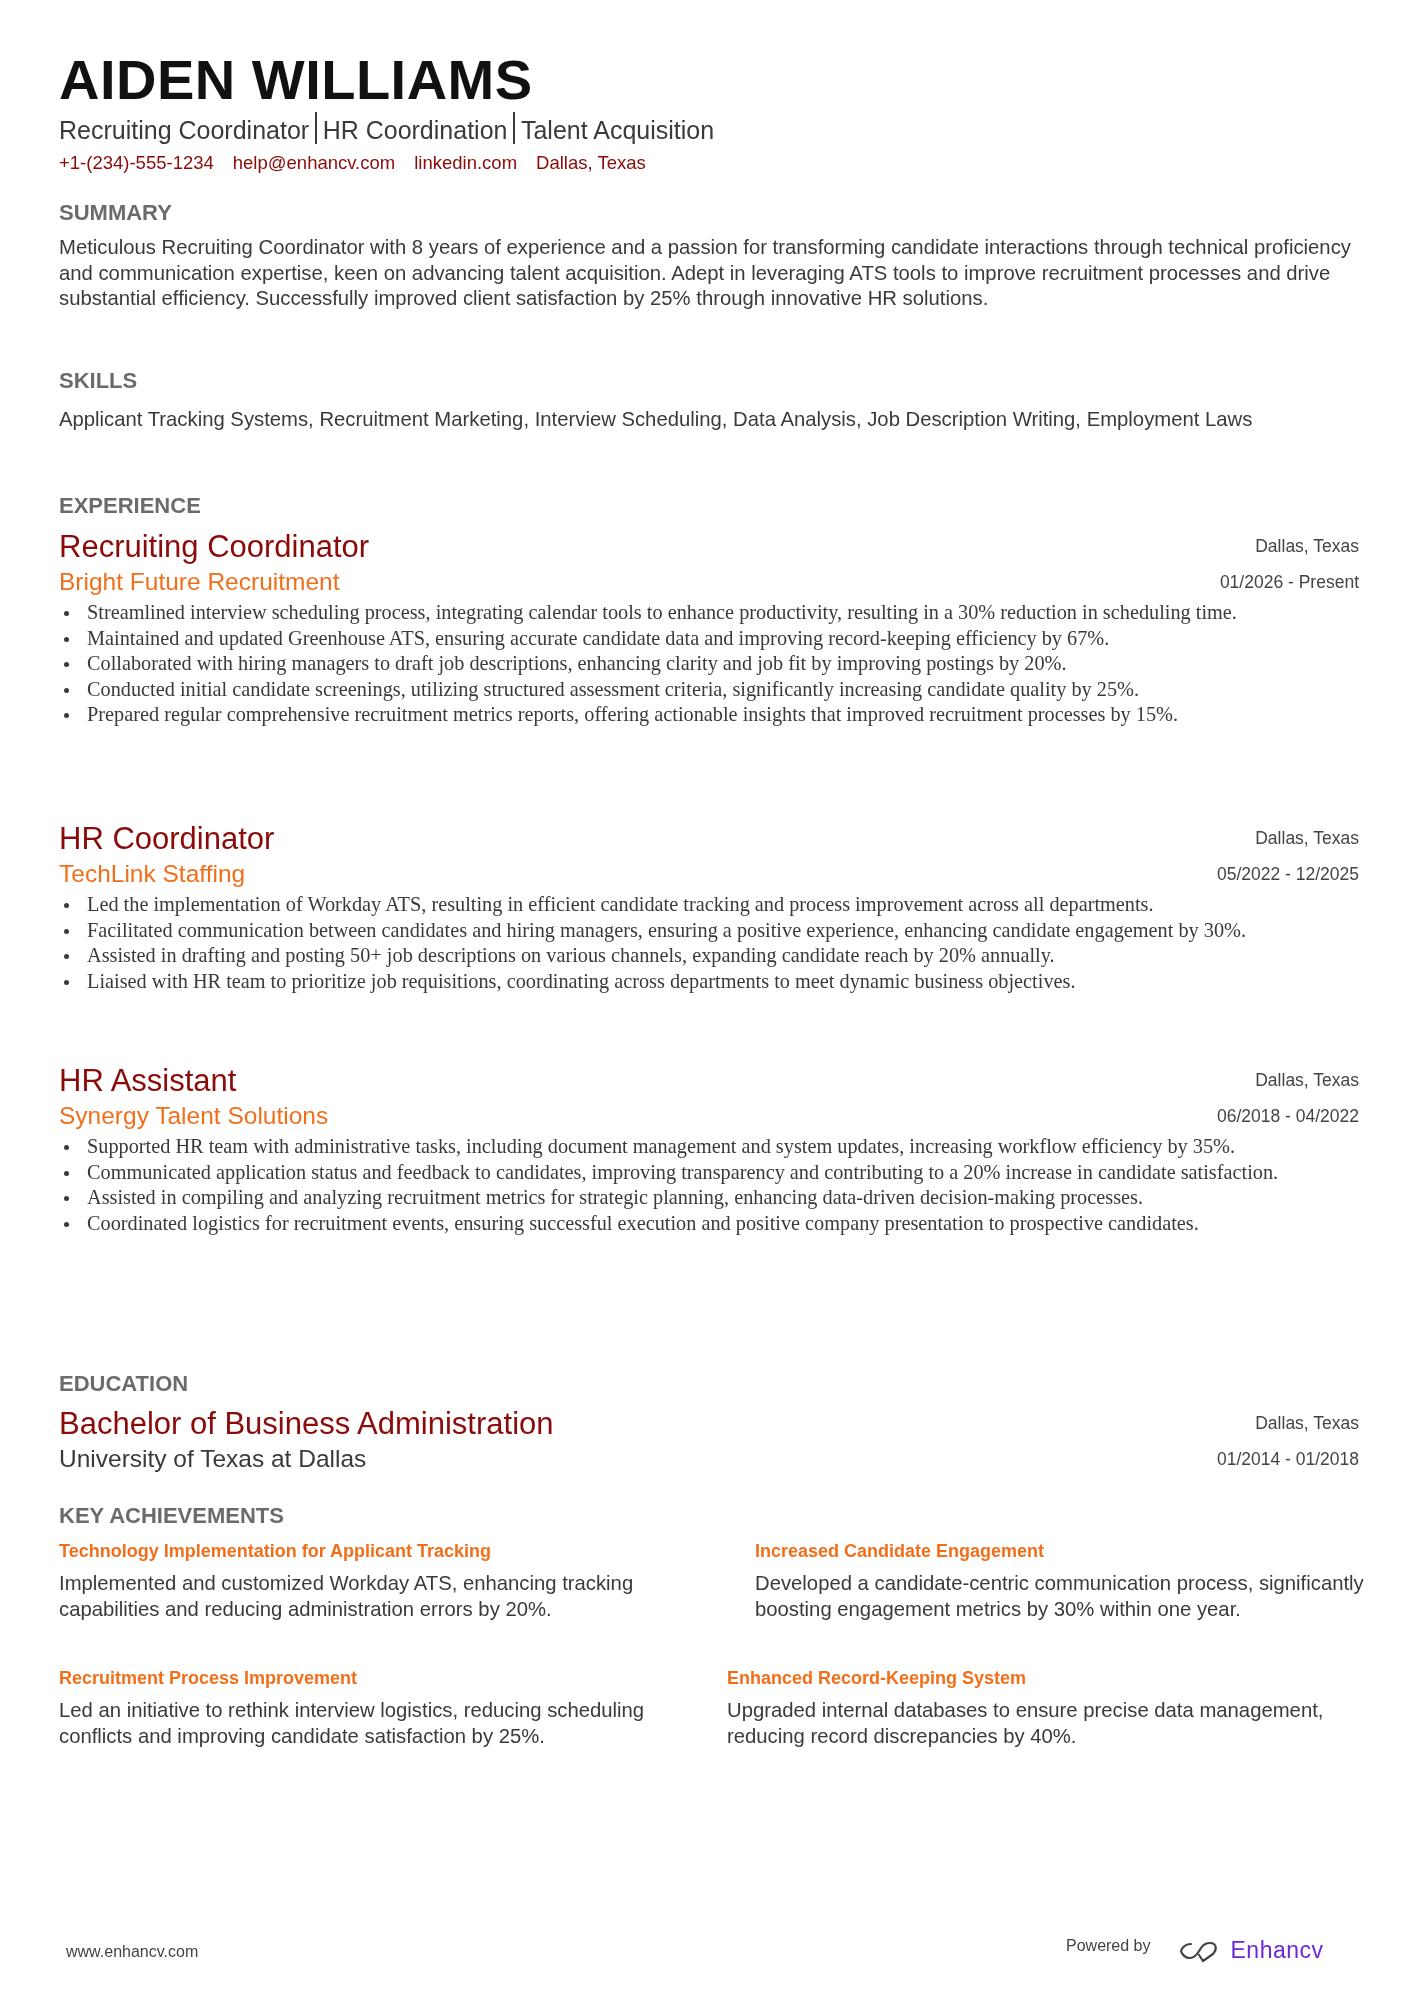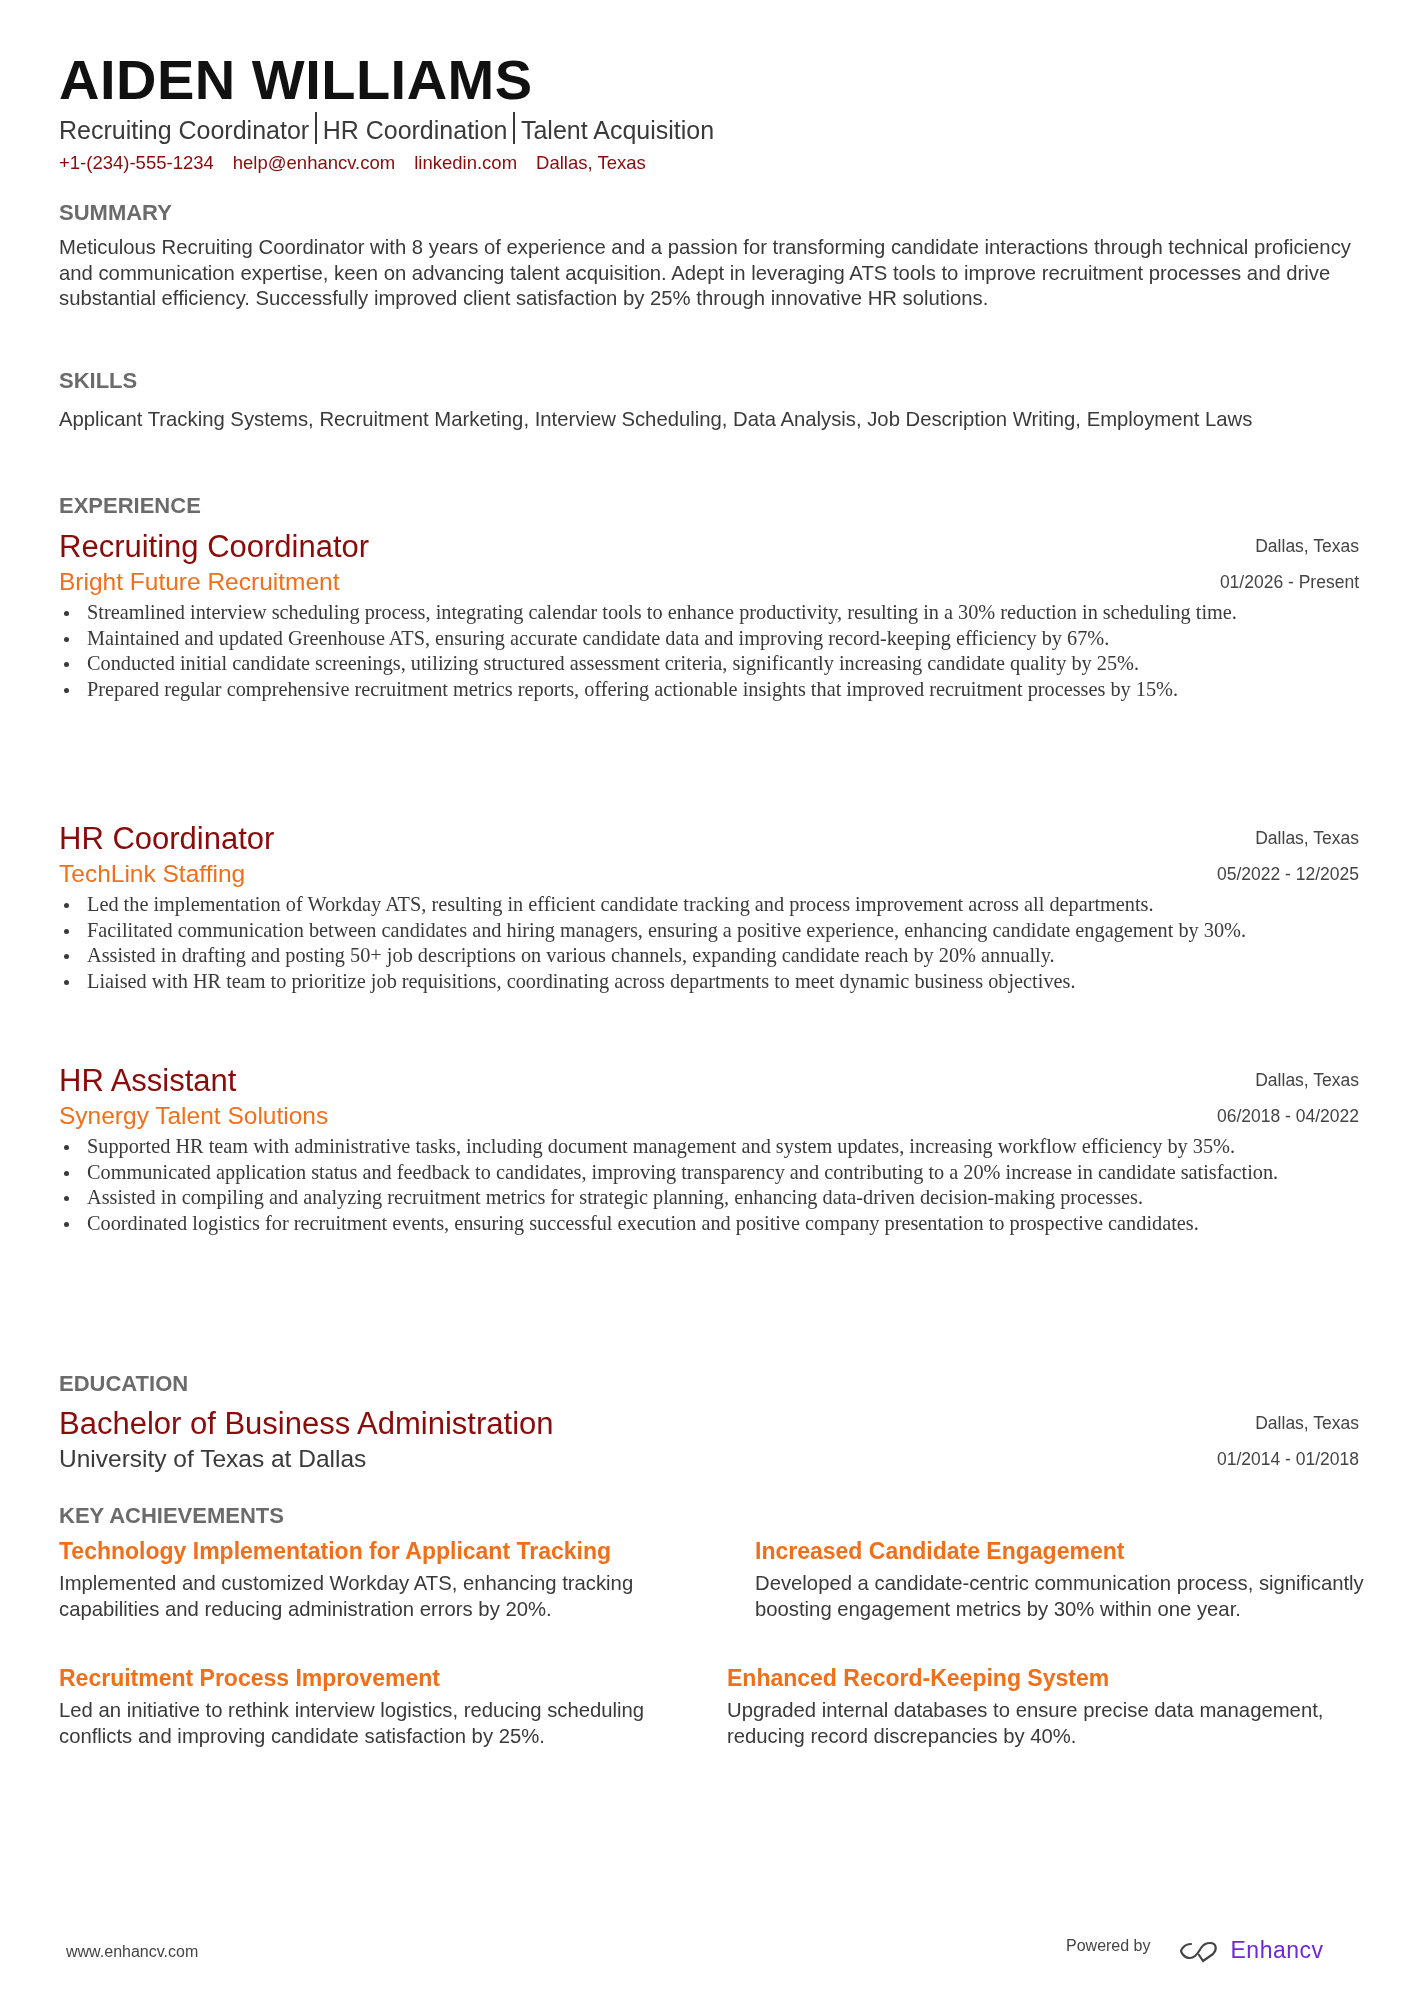--- a/index.html
+++ b/index.html
@@ -14,21 +14,21 @@
   .sec-h { position:absolute; left:0; font-size:22px; font-weight:700; color:#6b6b6b; line-height:26px; }
   .para { position:absolute; left:0; width:1300px; font-size:20.3px; line-height:25.6px; color:#3a3a3a; }
   .job { position:absolute; left:0; width:1300px; }
   .job .title { font-size:31px; color:#8b0a0a; line-height:38px; white-space:nowrap; }
   .job .company { font-size:24.5px; color:#f26f1a; line-height:32px; white-space:nowrap; }
   .job .meta { position:absolute; right:0; top:0; text-align:right; font-size:17.5px; color:#444; line-height:36px; }
   .job ul { margin:2px 0 0 0; padding:0 0 0 28px; list-style:none; }
   .job li { position:relative; font-size:20.3px; line-height:25.6px; color:#3a3a3a;font-family:Liberation Serif, serif; }
   .job li::before { content:""; position:absolute; left:-23px; top:11px; width:5px; height:5px; background:#3a3a3a; border-radius:50%; }
   .ach { position:absolute; width:620px; }
-  .ach .atitle { font-size:23px; font-weight:700; color:#f26f1a; line-height:30px; white-space:nowrap; }
+  .ach .atitle { font-size:18px; font-weight:700; color:#f26f1a; line-height:30px; white-space:nowrap; }
   .ach .adesc { font-size:20.3px; line-height:25.6px; color:#3a3a3a; margin-top:5px; }
   .footer-left { position:absolute; left:66px; top:1943px; font-size:16px; color:#444; }
   .footer-right { position:absolute; left:1066px; top:1937px; font-size:16px; color:#444; display:flex; align-items:flex-start; }
   .footer-right .logo { margin-left:26px; display:flex; align-items:center; }
   .footer-right .brand { font-size:23px; color:#6d28d9; margin-left:8px; letter-spacing:0.5px; }
 </style>
 </head>
 <body>
 
 <div class="page">
@@ -54,20 +54,21 @@
   <div class="job" style="top:528px">
     <div class="meta">
       <div>Dallas, Texas</div>
       <div>01/2026 - Present</div>
     </div>
     <div class="title">Recruiting Coordinator</div>
     <div class="company">Bright Future Recruitment</div>
     <ul>
       <li>Streamlined interview scheduling process, integrating calendar tools to enhance productivity, resulting in a 30% reduction in scheduling time.</li>
       <li>Maintained and updated Greenhouse ATS, ensuring accurate candidate data and improving record-keeping efficiency by 67%.</li>
+      <li>Collaborated with hiring managers to draft job descriptions, enhancing clarity and job fit by improving postings by 20%.</li>
       <li>Conducted initial candidate screenings, utilizing structured assessment criteria, significantly increasing candidate quality by 25%.</li>
       <li>Prepared regular comprehensive recruitment metrics reports, offering actionable insights that improved recruitment processes by 15%.</li>
     </ul>
   </div>
 
   <div class="job" style="top:820px">
     <div class="meta">
       <div>Dallas, Texas</div>
       <div>05/2022 - 12/2025</div>
     </div>

